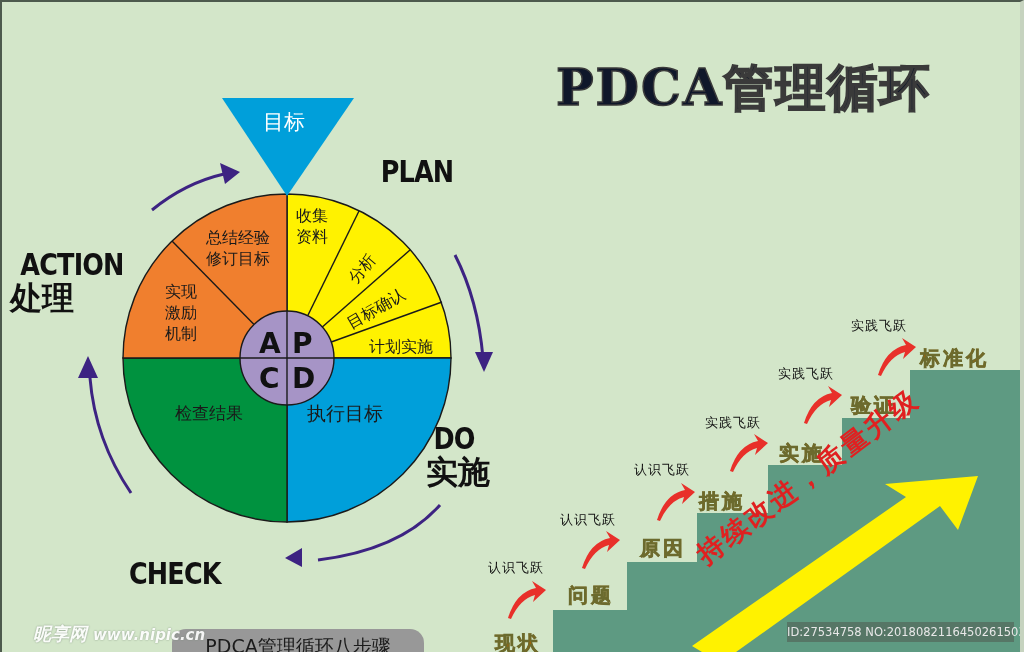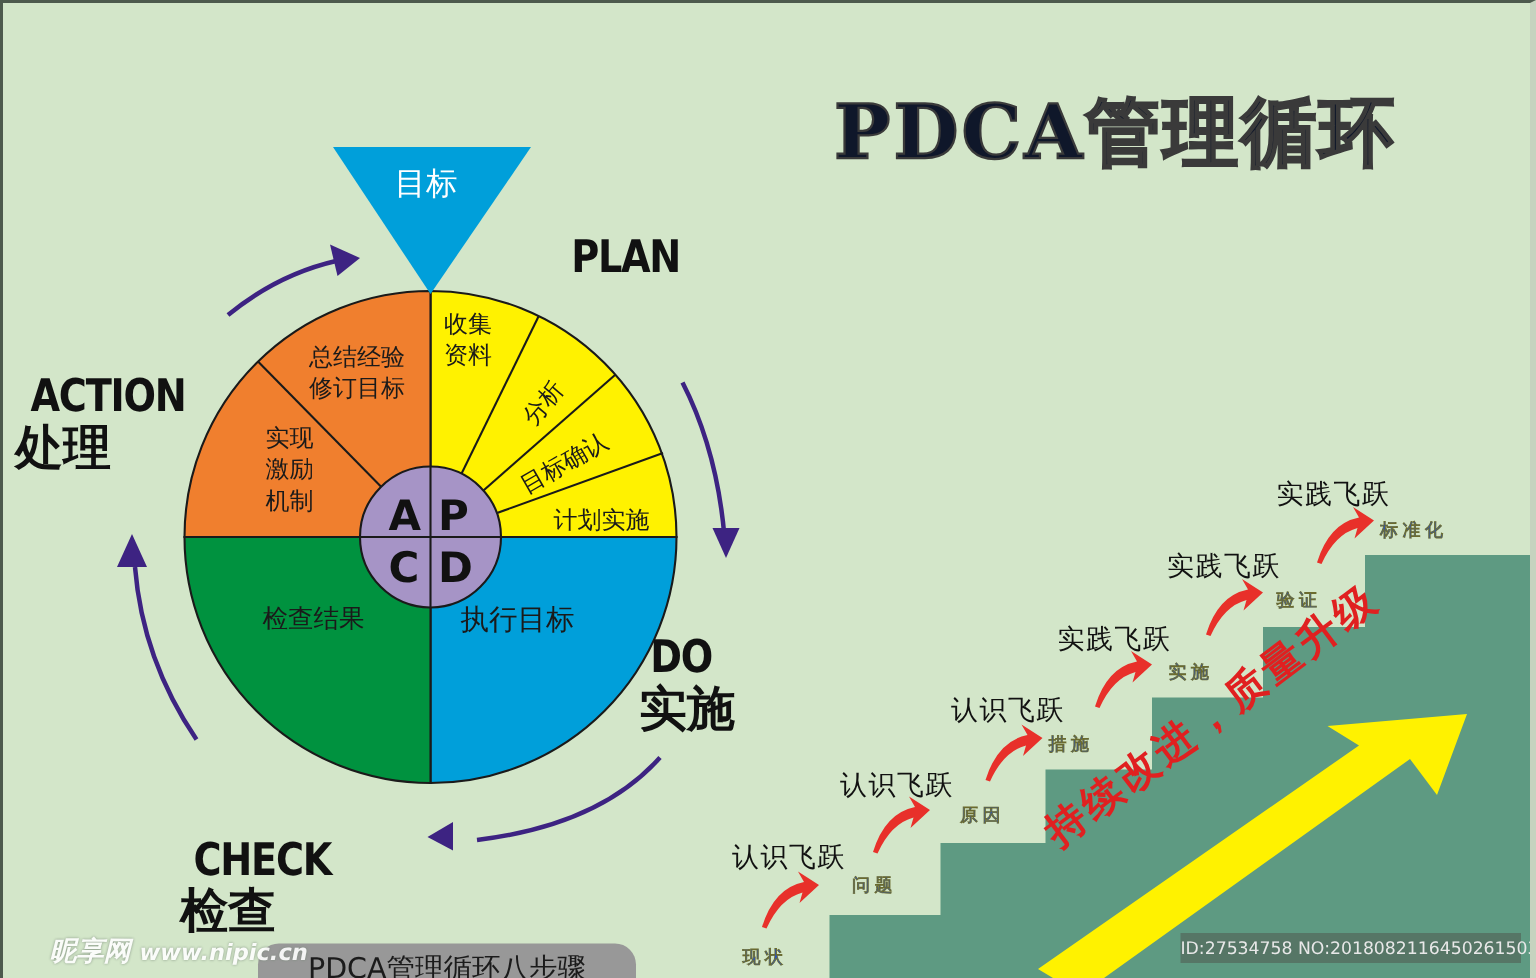--- a/index.html
+++ b/index.html
@@ -26,25 +26,25 @@
   }
   .phase .en { font-size: 30px; letter-spacing: -1px; transform: scaleX(0.85); display: block; }
   .phase .zh { font-size: 32px; display: block; }
   .seg-label {
     position: absolute; font-family: "DejaVu Serif", serif; font-size: 16px;
     color: #1a1a1a; white-space: nowrap; line-height: 21px; text-align: center;
   }
   .apcd { position: absolute; font-family: "DejaVu Sans", sans-serif; font-weight: bold; font-size: 28px; color: #111; }
   .tri-label { position: absolute; font-size: 21px; color: #fff; font-family: "DejaVu Sans", sans-serif; }
   .step-word {
-    position: absolute; font-size: 12px; font-weight: normal; color: #1d4ed8;
+    position: absolute; font-size: 20px; font-weight: bold; color: #a16207;
     -webkit-text-stroke: 0.6px #6b6b2e; letter-spacing: 3px; white-space: nowrap;
   }
   .leap {
-    position: absolute; font-size: 18px; color: #111; white-space: nowrap; letter-spacing: 1px; text-align: center;
+    position: absolute; font-size: 13px; color: #111; white-space: nowrap; letter-spacing: 1px; text-align: center;
   }
   .banner-text {
     position: absolute; left: 700px; top: 540px; color: #e02020; font-weight: bold;
     font-size: 27px; white-space: nowrap; transform-origin: left center;
     transform: rotate(-37deg); letter-spacing: 3px; font-family: "DejaVu Serif", serif;
   }
   .eight-steps {
     position: absolute; left: 172px; top: 629px; width: 252px; height: 40px;
     background: #989898; border-radius: 14px; color: #1b1b1b; font-size: 19px;
     text-align: center; line-height: 34px; white-space: nowrap; overflow: hidden;
@@ -119,21 +119,20 @@
 
 <div class="phase" style="left:374px; top:155px; width:90px;">
   <span class="en">PLAN</span>
 </div>
 <div class="phase" style="left:426px; top:422px; width:100px;">
   <span class="en">DO</span>
   <span class="zh">实施</span>
 </div>
 <div class="phase" style="left:120px; top:512px; width:120px;margin-top:45px;">
   <span class="en">CHECK</span>
-  <span class="zh">检查</span>
 </div>
 <div class="phase" style="left:10px; top:248px; width:138px;">
   <span class="en">ACTION</span>
   <span class="zh">处理</span>
 </div>
 
 <div class="apcd" style="left:259px; top:327px;">A</div>
 <div class="apcd" style="left:292px; top:327px;">P</div>
 <div class="apcd" style="left:259px; top:362px;">C</div>
 <div class="apcd" style="left:292px; top:362px;">D</div>
@@ -146,21 +145,21 @@
 <div class="seg-label" style="left:344px; top:298px; transform: rotate(-30deg);">目标确认</div>
 <div class="seg-label" style="left:369px; top:336px;">计划实施</div>
 
 <div class="seg-label" style="left:307px; top:403px; font-size:19px;text-align:right;">执行目标</div>
 <div class="seg-label" style="left:175px; top:403px; font-size:17px;">检查结果</div>
 
 <div class="seg-label" style="left:206px; top:227px;">
   <div>总结经验</div>
   <div>修订目标</div>
 </div>
-<div class="seg-label" style="left:177px; top:281px;">
+<div class="seg-label" style="left:165px; top:281px;">
   <div>实现</div>
   <div>激励</div>
   <div>机制</div>
 </div>
 
 <div class="step-word" style="left:495px; top:630px;">现状</div>
 <div class="step-word" style="left:568px; top:582px;">问题</div>
 <div class="step-word" style="left:640px; top:535px;">原因</div>
 <div class="step-word" style="left:699px; top:488px;">措施</div>
 <div class="step-word" style="left:779px; top:440px;">实施</div>

